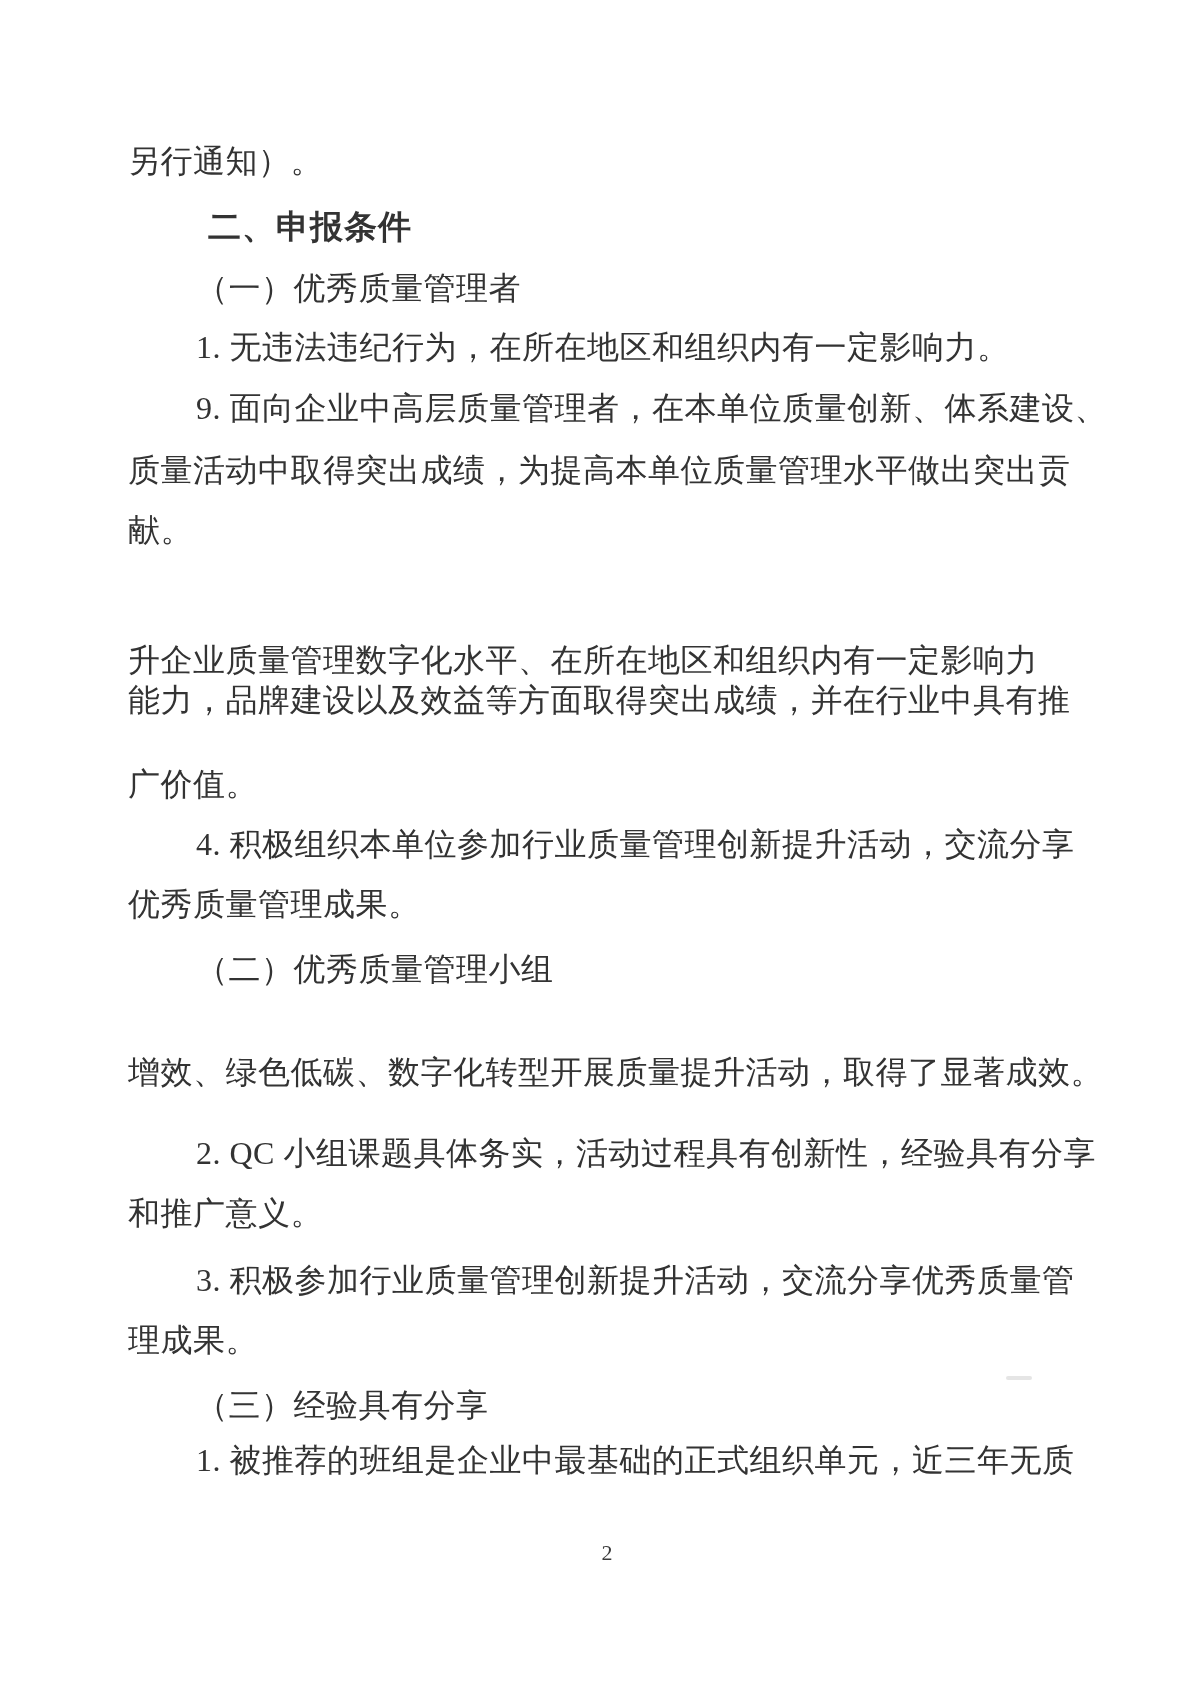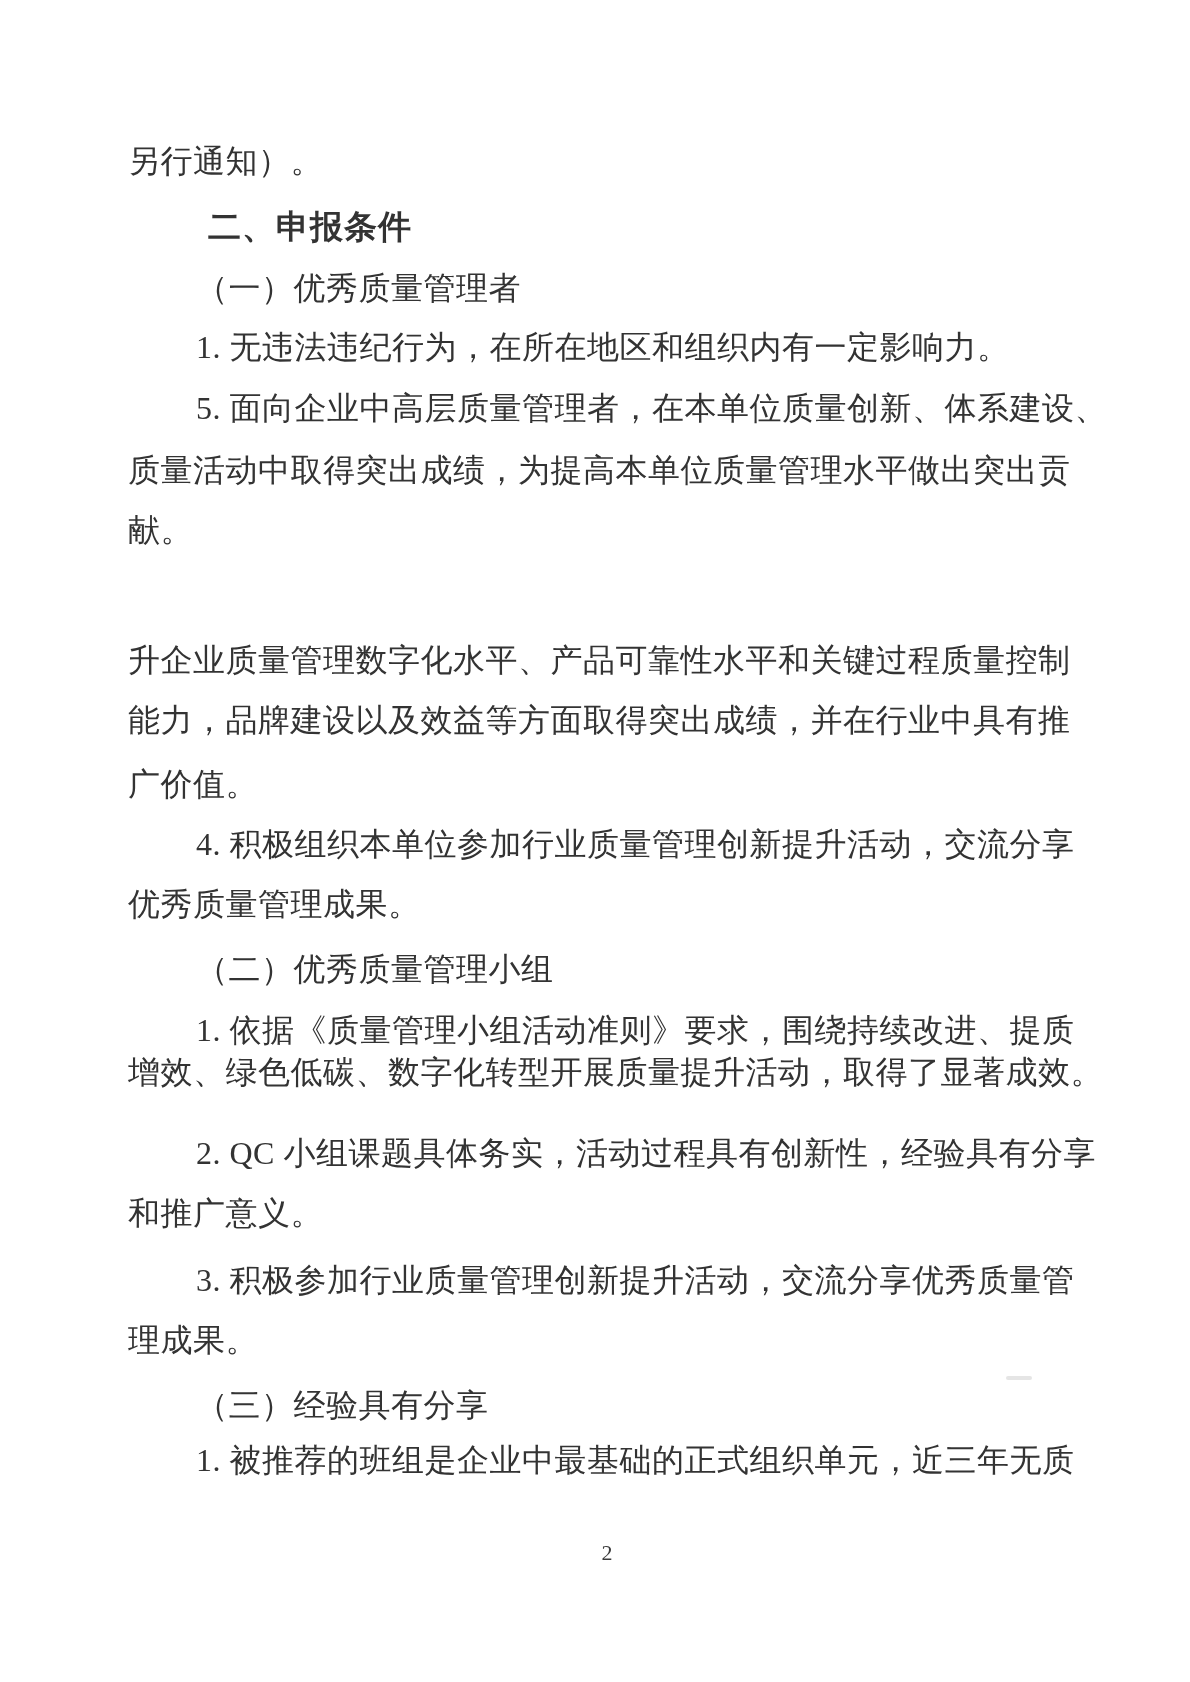--- a/index.html
+++ b/index.html
@@ -65,30 +65,29 @@
 </style>
 </head>
 <body>
 
 <div class="page">
 
   <div class="line" style="top:141px">另行通知）。</div>
   <div class="line indent" style="top:268px">（一）优秀质量管理者</div>
   <div class="line heading" style="top:207px">二、申报条件</div>
   <div class="line indent" style="top:327px">1. 无违法违纪行为，在所在地区和组织内有一定影响力。</div>
-  <div class="line indent" style="top:388px">5. 面向企业中高层质量管理者，在本单位质量创新、体系建设、</div>
+  <div class="line indent" style="top:388px">9. 面向企业中高层质量管理者，在本单位质量创新、体系建设、</div>
   <div class="line" style="top:450px">质量活动中取得突出成绩，为提高本单位质量管理水平做出突出贡</div>
   <div class="line" style="top:510px">献。</div>
-  <div class="line" style="top:640px">升企业质量管理数字化水平、产品可靠性水平和关键过程质量控制</div>
-  <div class="line" style="top:700px">能力，品牌建设以及效益等方面取得突出成绩，并在行业中具有推</div>
+  <div class="line" style="top:640px">升企业质量管理数字化水平、在所在地区和组织内有一定影响力</div>
+  <div class="line" style="top:680px">能力，品牌建设以及效益等方面取得突出成绩，并在行业中具有推</div>
   <div class="line" style="top:764px">广价值。</div>
   <div class="line indent" style="top:824px">4. 积极组织本单位参加行业质量管理创新提升活动，交流分享</div>
   <div class="line indent" style="top:949px">（二）优秀质量管理小组</div>
   <div class="line" style="top:884px">优秀质量管理成果。</div>
-  <div class="line indent" style="top:1010px">1. 依据《质量管理小组活动准则》要求，围绕持续改进、提质</div>
   <div class="line" style="top:1052px">增效、绿色低碳、数字化转型开展质量提升活动，取得了显著成效。</div>
   <div class="line indent" style="top:1133px">2. QC 小组课题具体务实，活动过程具有创新性，经验具有分享</div>
   <div class="line" style="top:1193px">和推广意义。</div>
   <div class="line indent" style="top:1260px">3. 积极参加行业质量管理创新提升活动，交流分享优秀质量管</div>
   <div class="line" style="top:1320px">理成果。</div>
   <div class="line indent" style="top:1385px">（三）经验具有分享</div>
   <div class="line indent" style="top:1440px">1. 被推荐的班组是企业中最基础的正式组织单元，近三年无质</div>
 
   <div class="scan-artifact"></div>
 

